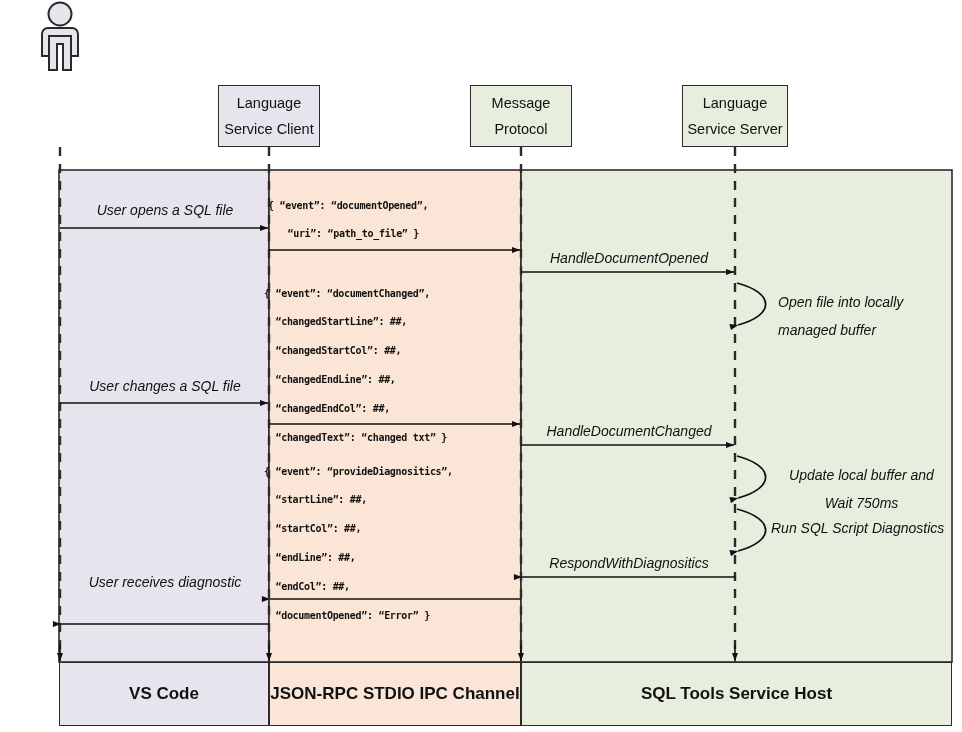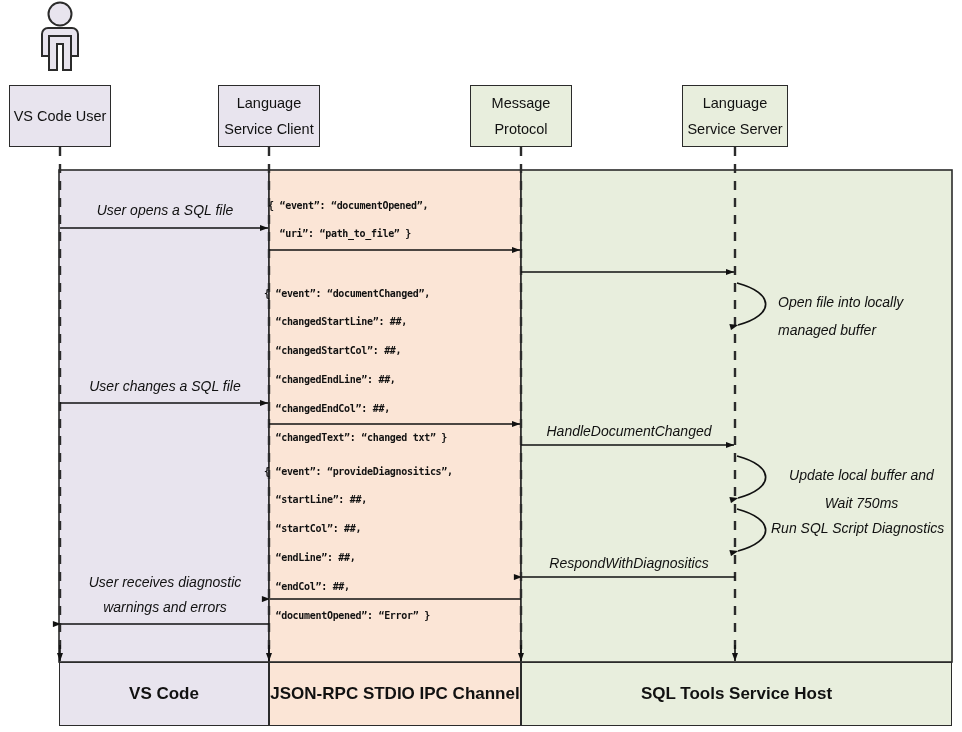--- a/index.html
+++ b/index.html
@@ -84,23 +84,20 @@
       <line x1="269" y1="624" x2="61" y2="624" marker-end="url(#ahl)"></line>
     </g>
 
     <g stroke="#111" stroke-width="1.7" fill="none">
       <path d="M737,283 C775,293 775,315 738,325" marker-end="url(#ahl)"></path>
       <path d="M737,456 C775,466 775,488 738,498" marker-end="url(#ahl)"></path>
       <path d="M737,509 C775,519 775,541 738,551" marker-end="url(#ahl)"></path>
     </g>
   </svg>
 
-  <div class="hdrbox" style="left:9px;top:85px;width:102px;height:62px;background:#e8e4ee;">
-    <div class="hdr">VS Code User</div>
-  </div>
 
   <div class="hdrbox" style="left:218px;top:85px;width:102px;height:62px;background:#e8e4ee;">
     <div class="hdr">Language</div>
     <div class="hdr">Service Client</div>
   </div>
 
   <div class="hdrbox" style="left:470px;top:85px;width:102px;height:62px;background:#e8eedd;">
     <div class="hdr">Message</div>
     <div class="hdr">Protocol</div>
   </div>
@@ -113,35 +110,37 @@
   <div class="lbl msg" style="left:62px;top:198px;width:206px;">
     <div>User opens a SQL file</div>
   </div>
 
   <div class="lbl msg" style="left:62px;top:374px;width:206px;">
     <div>User changes a SQL file</div>
   </div>
 
   <div class="lbl msg" style="left:62px;top:570px;width:206px;">
     <div>User receives diagnostic</div>
-    <div>warnings and errors</div>
   </div>
 
+  <div class="lbl msg" style="left:524px;top:246px;width:210px;">
+    <div>HandleDocumentOpened</div>
+  </div>
 
   <div class="lbl msg" style="left:524px;top:419px;width:210px;">
     <div>HandleDocumentChanged</div>
   </div>
 
   <div class="lbl msg" style="left:524px;top:551px;width:210px;">
     <div>RespondWithDiagnositics</div>
   </div>
 
   <div class="lbl" style="left:268px;top:200px;">
     <div class="jsonline" style="left:0;top:0;">{ “event”: “documentOpened”,</div>
-    <div class="jsonline" style="left:0;top:28px;">  “uri”: “path_to_file” }</div>
+    <div class="jsonline" style="left:8px;top:28px;">  “uri”: “path_to_file” }</div>
   </div>
 
   <div class="lbl" style="left:264px;top:288px;">
     <div class="jsonline" style="left:0;top:0;">{ “event”: “documentChanged”,</div>
     <div class="jsonline" style="left:0;top:28px;">  “changedStartLine”: ##,</div>
     <div class="jsonline" style="left:0;top:57px;">  “changedStartCol”: ##,</div>
     <div class="jsonline" style="left:0;top:86px;">  “changedEndLine”: ##,</div>
     <div class="jsonline" style="left:0;top:115px;">  “changedEndCol”: ##,</div>
     <div class="jsonline" style="left:0;top:144px;">  “changedText”: “changed txt” }</div>
   </div>

